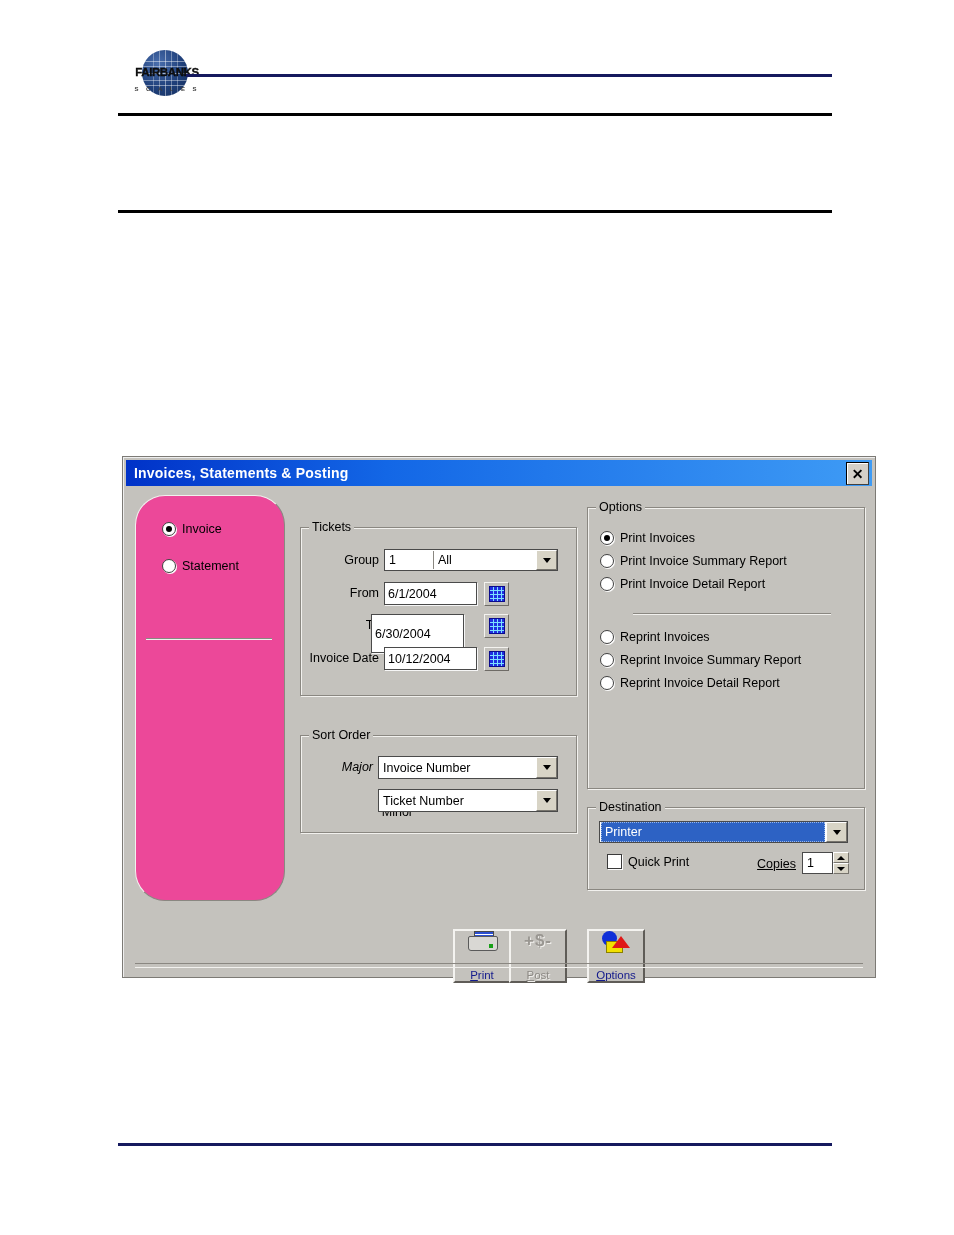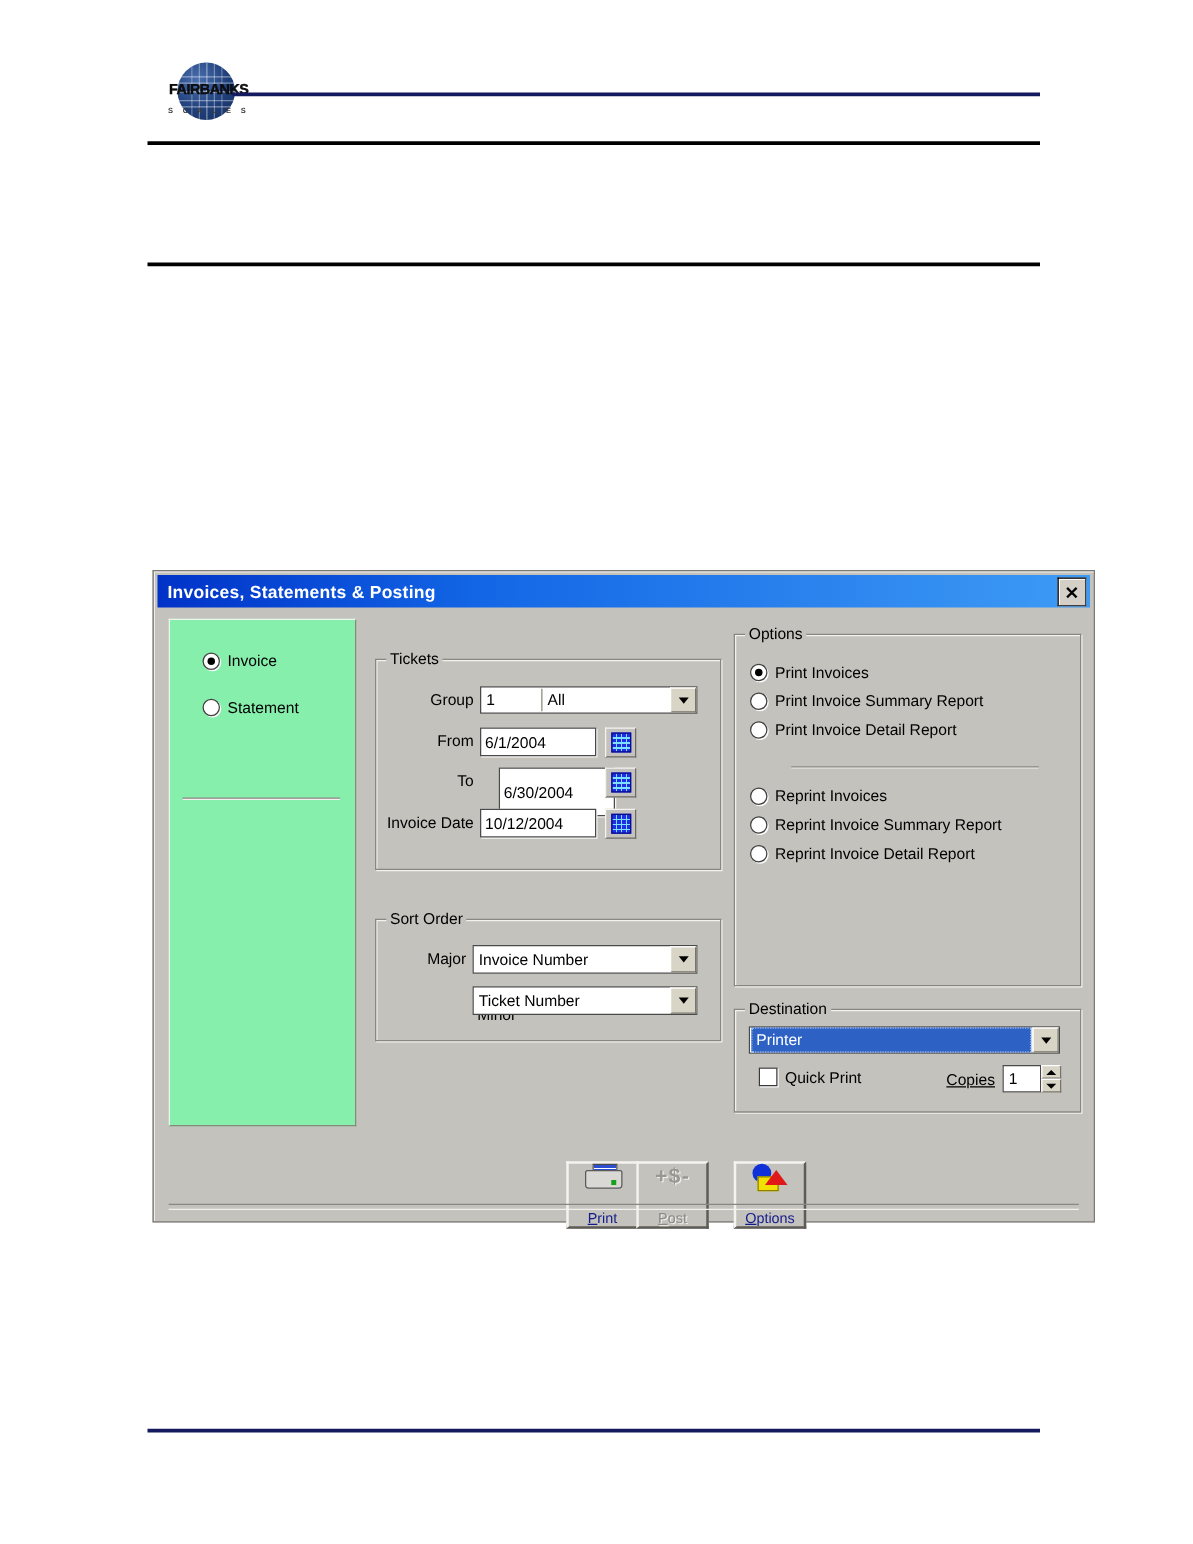--- a/index.html
+++ b/index.html
@@ -179,25 +179,26 @@
     left: 9px;
     top: 6px;
     width: 728px;
     height: 404px;
   }
 
   .left-panel {
     position: absolute;
     left: 0; top: 0;
     width: 148px; height: 404px;
-    background: #86efac;
+    background: #ec4899;
     border-left: 1px solid #f2f1ee;
     border-top: 1px solid #f2f1ee;
     border-right: 1px solid #8a8781;
     border-bottom: 1px solid #8a8781;
+    border-radius: 30px;
   }
   .left-panel .rb { margin: 0 0 0 12px; }
   .left-divider {
     position: absolute;
     left: 10px;
     top: 142px;
     width: 126px;
     height: 1px;
     background: #8a8781;
     border-bottom: 1px solid #f2f1ee;
@@ -489,36 +490,36 @@
             </span>
         </div>
 
         <span class="label-r" style="left:10px; top:58px; width:68px;">From</span>
         <div class="field" style="left:83px; top:54px; width:93px; height:23px;">6/1/2004</div>
         <div class="cal-btn" style="left:183px; top:54px;">
             <span class="cal-ico"></span>
           </div>
 
         <span class="label-r" style="left:10px; top:90px; width:68px;">To</span>
-        <div class="field" style="left:98px; top:86px; width:93px; height:39px;">6/30/2004</div>
+        <div class="field" style="left:70px; top:86px; width:93px; height:39px;">6/30/2004</div>
         <div class="cal-btn" style="left:183px; top:86px;">
             <span class="cal-ico"></span>
           </div>
 
         <span class="label-r" style="left:-2px; top:123px; width:80px;">Invoice Date</span>
         <div class="field" style="left:83px; top:119px; width:93px; height:23px;">10/12/2004</div>
         <div class="cal-btn" style="left:183px; top:119px;">
             <span class="cal-ico"></span>
           </div>
       </div>
 
       <div class="groupbox" style="left:165px; top:196px; width:275px; height:96px;margin-top:44px;">
         <span class="gb-title">Sort Order</span>
 
-        <span class="label-r" style="left:0px; top:24px; width:72px;">Major</span>
+        <span class="label-r" style="left:0px; top:24px; width:72px;font-style:italic;">Major</span>
         <div class="combo" style="left:77px; top:20px; width:180px; height:23px;">
           <span class="txt">Invoice Number</span>
           <span class="arrow-btn">
               <span class="tri"></span>
             </span>
         </div>
 
         <span class="label-r" style="left:0px; top:69px; width:72px;padding-left:40px;">Minor</span>
         <div class="combo" style="left:77px; top:53px; width:180px; height:23px;">
           <span class="txt">Ticket Number</span>

